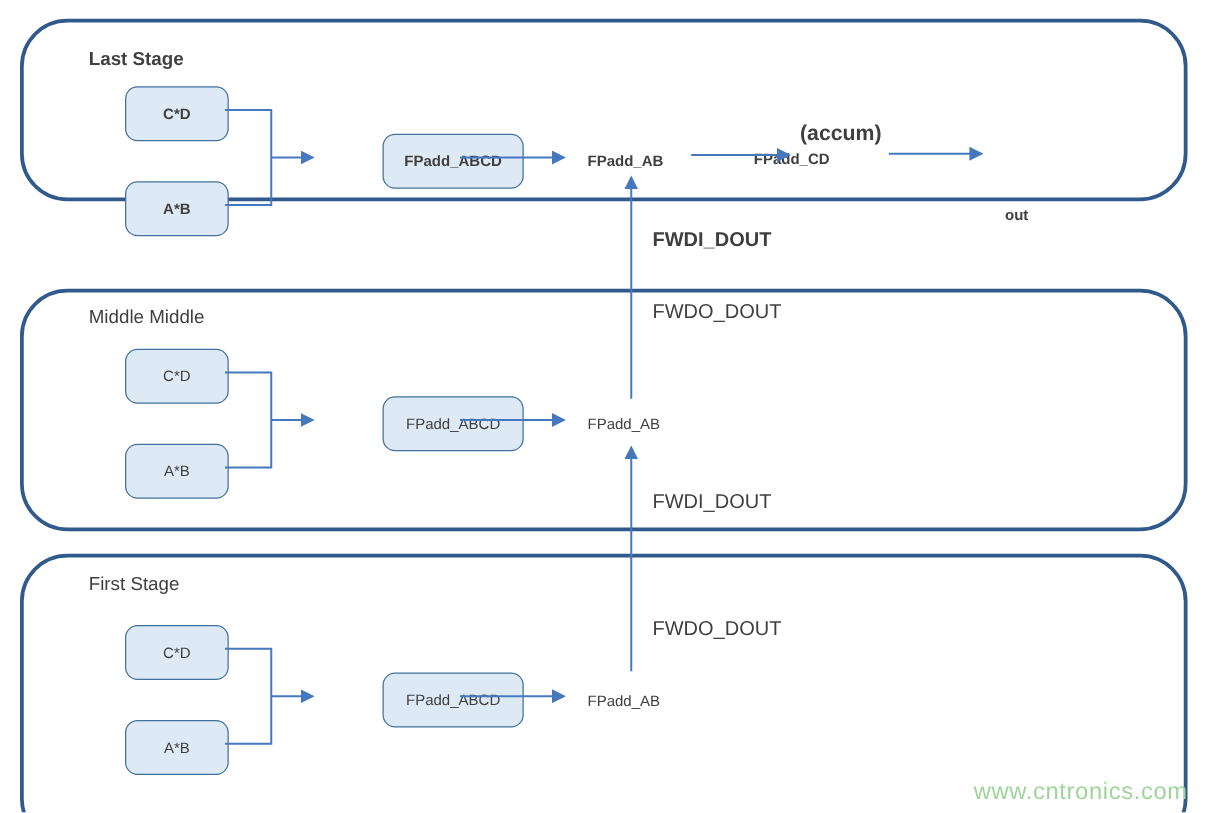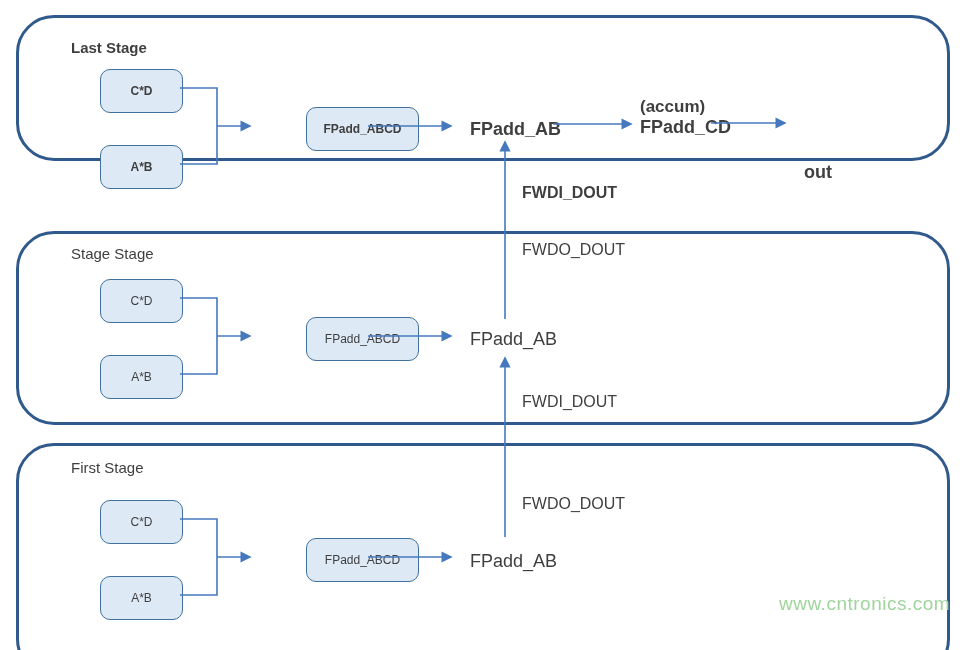--- a/index.html
+++ b/index.html
@@ -25,37 +25,37 @@
     background:#dee9f6;border:1.6px solid #41719c;border-radius:10px;
     display:flex;align-items:center;justify-content:center;
     font-size:12px;color:#3f3f3f;white-space:nowrap;
   }
   .box-cd,.box-ab{left:81px;width:83px;height:44px;}
   .box-abcd{left:239px;width:113px;height:44px;margin-left:48px;}
   .stage-last  .box-cd{top:51px;}  .stage-last  .box-ab{top:127px;} .stage-last  .box-abcd{top:89px;}
   .stage-middle .box-cd{top:45px;} .stage-middle .box-ab{top:121px;} .stage-middle .box-abcd{top:83px;}
   .stage-first .box-cd{top:54px;}  .stage-first .box-ab{top:130px;} .stage-first .box-abcd{top:92px;}
 
-  .txt{position:absolute;font-size:18px;color:#3f3f3f;white-space:nowrap;line-height:16px;}
+  .txt{position:absolute;font-size:12px;color:#3f3f3f;white-space:nowrap;line-height:16px;}
   .fpadd-ab{left:451px;}
   .stage-last  .fpadd-ab{top:103px;}
   .stage-middle .fpadd-ab{top:97px;}
   .stage-first .fpadd-ab{top:107px;}
   .accum-note{left:621px;top:81px;font-size:17px;}
-  .fpadd-cd{left:621px;top:101px;}
+  .fpadd-cd{left:584px;top:101px;}
   .out-label{left:785px;top:99px;margin-top:47px;}
   .wire-label{position:absolute;font-size:16px;color:#3f3f3f;white-space:nowrap;}
   .stage-last  .fwdi-label{left:503px;top:166px;}
   .stage-middle .fwdo-label{left:503px;top:7px;}
   .stage-middle .fwdi-label{left:503px;top:159px;}
   .stage-first .fwdo-label{left:503px;top:49px;}
 
   .wires{position:absolute;left:0;top:0;z-index:2;pointer-events:none;}
   .watermark{
-    position:absolute;left:779px;top:593px;z-index:3;
+    position:absolute;left:779px;top:623px;z-index:3;
     font-size:19px;color:#9fd49c;letter-spacing:0.5px;white-space:nowrap;
   }
 </style>
 </head>
 <body>
 
 <div class="canvas">
 
   <section class="stage stage-last">
     <div class="stage-label">Last Stage</div>
@@ -63,21 +63,21 @@
     <div class="box box-ab">A*B</div>
     <div class="box box-abcd">FPadd_ABCD</div>
     <div class="txt fpadd-ab">FPadd_AB</div>
     <div class="txt accum-note">(accum)</div>
     <div class="txt fpadd-cd">FPadd_CD</div>
     <div class="txt out-label">out</div>
     <div class="wire-label fwdi-label">FWDI_DOUT</div>
   </section>
 
   <section class="stage stage-middle">
-    <div class="stage-label">Stage Stage</div>
+    <div class="stage-label">Middle Middle</div>
     <div class="wire-label fwdo-label">FWDO_DOUT</div>
     <div class="box box-cd">C*D</div>
     <div class="box box-ab">A*B</div>
     <div class="box box-abcd">FPadd_ABCD</div>
     <div class="txt fpadd-ab">FPadd_AB</div>
     <div class="wire-label fwdi-label">FWDI_DOUT</div>
   </section>
 
   <section class="stage stage-first">
     <div class="stage-label">First Stage</div>

